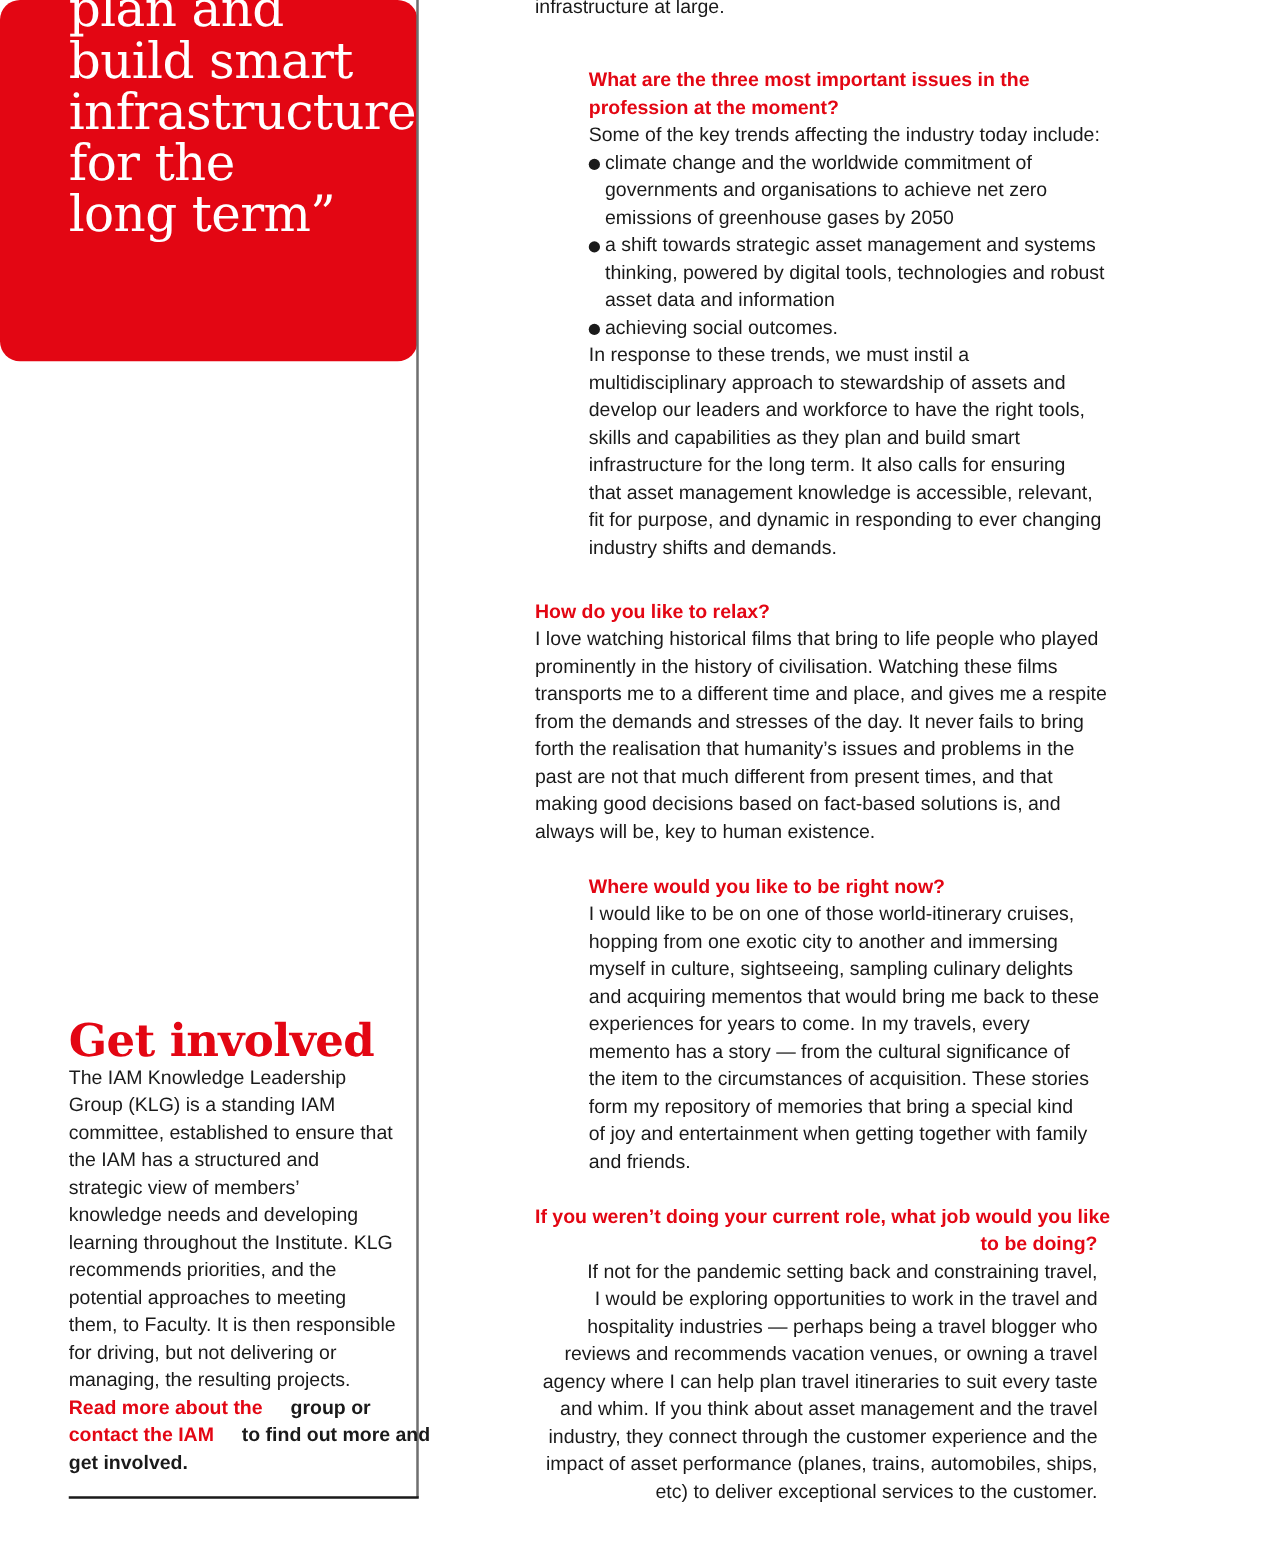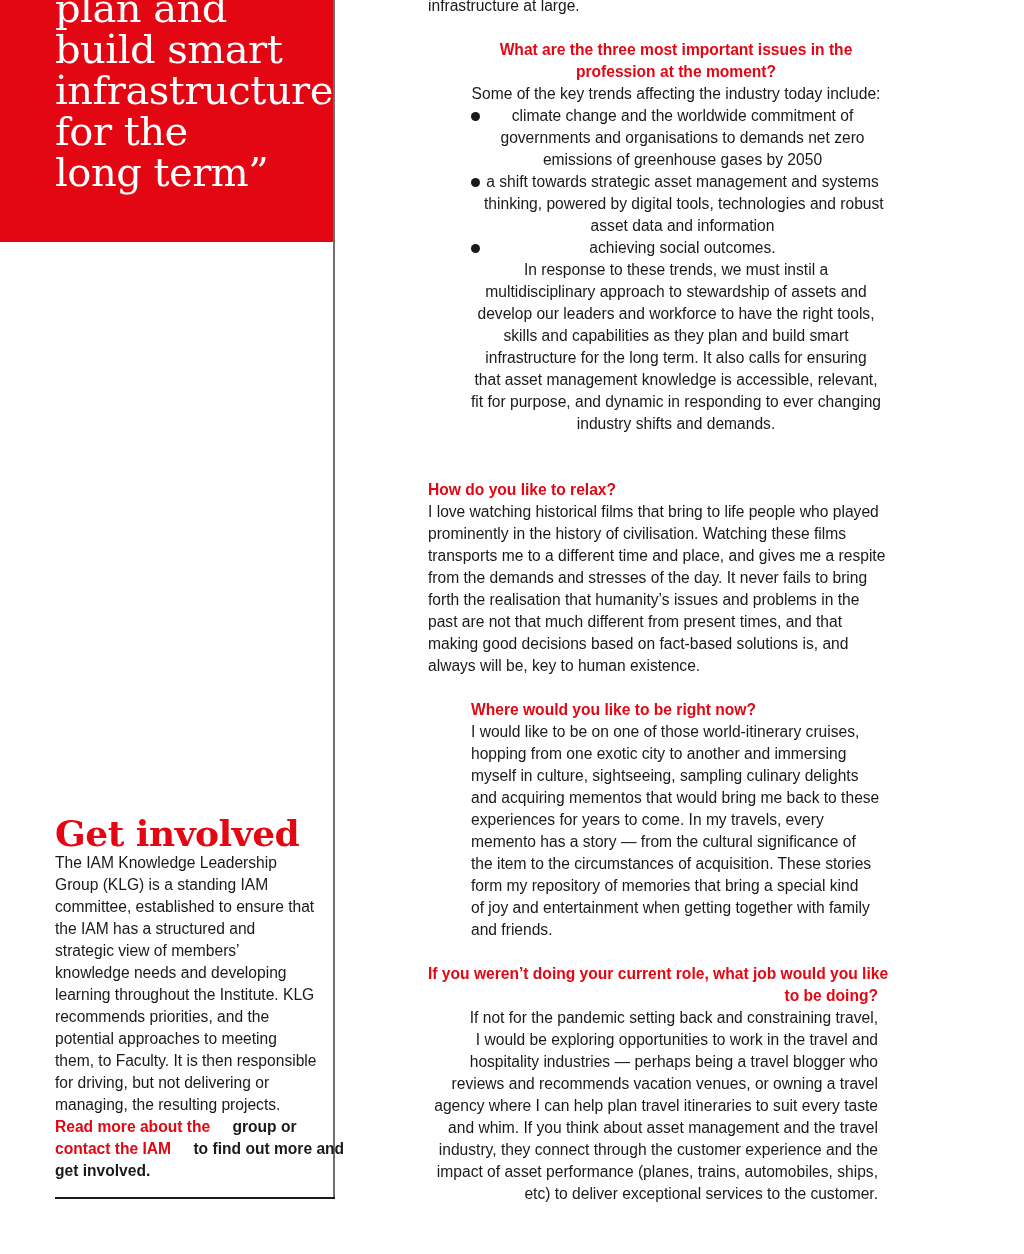--- a/index.html
+++ b/index.html
@@ -1,22 +1,23 @@
 <!DOCTYPE html>
 <html><head>
   <meta charset="utf-8">
   <style>
     * { margin: 0; padding: 0; box-sizing: border-box; }
     html, body { width: 1024px; height: 1254px; background: #ffffff; overflow: hidden; }
     body { position: relative; font-family: "Liberation Sans", sans-serif; color: #1a1a1a; }
 
     
     .quote-panel {
-      position: absolute; left: 0; top: 0; width: 334px; height: 242px;
+      position: absolute; left: 0; top: 0; width: 334px; height: 289px;
       background: #e30613;
+      border-radius: 16px;
     }
     .quote-text {
       position: absolute; left: 55px; top: -12px;
       font-family: "DejaVu Serif", serif;
       font-size: 40px; line-height: 41px; color: #ffffff;
       letter-spacing: -0.5px;
     }
     .quote-text span { display: block; white-space: nowrap; }
 
     .divider-vertical {
@@ -90,31 +91,31 @@
 </div>
 
 <div class="divider-bottom"></div>
 
 <div class="col-right">
 
   <div class="block p" style="left:0; top:-5px;">
     <span class="line">infrastructure at large.</span>
   </div>
 
-  <div class="block" style="left:43px; top:39px; width:410px;text-align:center;">
+  <div class="block" style="left:43px; top:54px; width:410px;">
     <div class="q">
       <span class="line">What are the three most important issues in the</span>
       <span class="line">profession at the moment?</span>
     </div>
     <div class="p">
       <span class="line">Some of the key trends affecting the industry today include:</span>
       <div class="bullet">
         <span class="dot"></span>
         <span class="line">climate change and the worldwide commitment of</span>
-        <span class="line">governments and organisations to demands net zero</span>
+        <span class="line">governments and organisations to achieve net zero</span>
         <span class="line">emissions of greenhouse gases by 2050</span>
       </div>
       <div class="bullet">
         <span class="dot"></span>
         <span class="line">a shift towards strategic asset management and systems</span>
         <span class="line">thinking, powered by digital tools, technologies and robust</span>
         <span class="line">asset data and information</span>
       </div>
       <div class="bullet">
         <span class="dot"></span>

